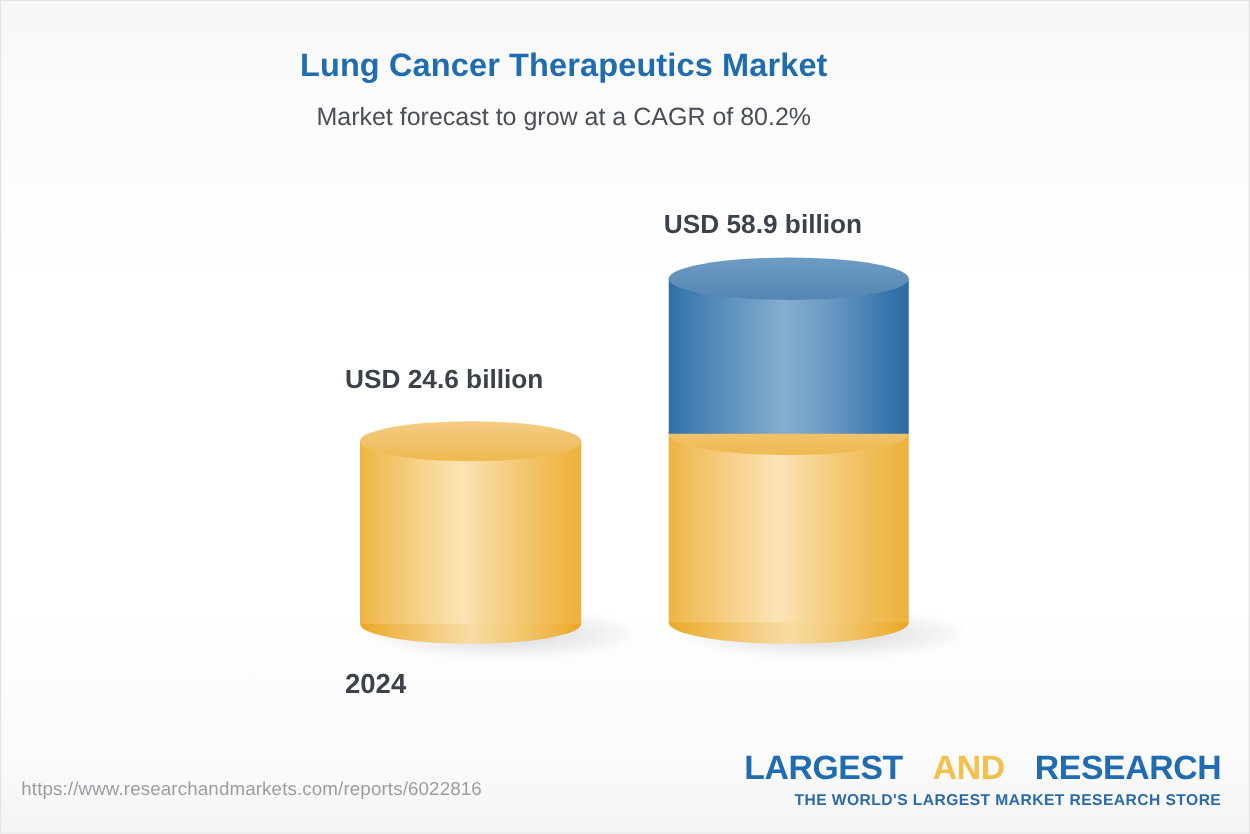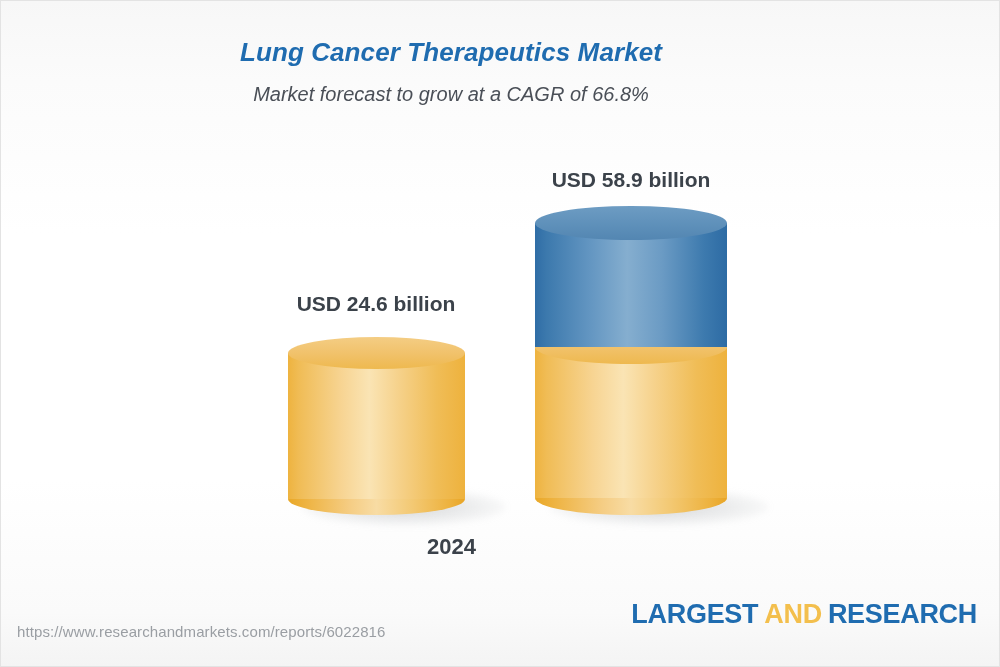--- a/index.html
+++ b/index.html
@@ -23,21 +23,20 @@
       linear-gradient(180deg, #f7f7f7 0%, #fbfbfb 12%, #ffffff 35%, #ffffff 72%, #fafafa 92%, #f4f4f4 100%);
   }
 
   
   .header {
     position: absolute;
     top: 36px;
     left: 0;
     width: 900px;
     text-align: center;
-    font-style: italic;
   }
   .chart-title {
     margin: 0;
     font-size: 26px;
     font-weight: bold;
     color: #1f6cb0;
     letter-spacing: 0.1px;
   }
   .chart-subtitle {
     margin: 15px 0 0 0;
@@ -120,29 +119,29 @@
       rgba(120,125,130,0.30) 0%,
       rgba(140,145,150,0.16) 45%,
       rgba(160,165,170,0.05) 72%,
       rgba(255,255,255,0) 100%);
     filter: blur(3px);
   }
 
   
   .value-label {
     position: absolute;
-    text-align: center;
+    text-align: left;
     font-size: 21px;
     font-weight: bold;
     color: #3b424a;
     white-space: nowrap;
   }
   .cat-label {
     position: absolute;
-    text-align: right;
+    text-align: left;
     font-size: 22px;
     font-weight: bold;
     color: #3b424a;
     white-space: nowrap;
   }
 
   
   .footer-url {
     position: absolute;
     left: 16px;
@@ -177,21 +176,21 @@
     white-space: nowrap;
   }
 </style>
 </head>
 <body>
 
 <div class="infographic">
 
   <div class="header">
     <h1 class="chart-title">Lung Cancer Therapeutics Market</h1>
-    <h2 class="chart-subtitle">Market forecast to grow at a CAGR of 66.8%</h2>
+    <h2 class="chart-subtitle">Market forecast to grow at a CAGR of 80.2%</h2>
   </div>
 
   <div class="plot">
 
     <div class="drop-shadow" style="left:300px; top:487px; width:205px; height:38px;"></div>
 
     <div class="cylinder" style="left:287px; top:336px; width:177px; height:178px;">
 
       <div class="ellipse y-bottom-cap" style="bottom:0; height:32px;"></div>
 
@@ -220,16 +219,17 @@
     </div>
 
     <div class="value-label" style="left:530px; top:167px; width:200px;">USD 58.9 billion</div>
 
 
   </div>
 
   <div class="footer-url">https://www.researchandmarkets.com/reports/6022816</div>
 
   <div class="logo">
-    <div class="logo-main"><span>LARGEST</span><span class="logo-and" style="margin:0 6px;">AND</span><span>RESEARCH</span></div>
+    <div class="logo-main"><span>LARGEST</span><span class="logo-and" style="margin:0 24px;">AND</span><span>RESEARCH</span></div>
+    <div class="logo-tag">THE WORLD'S LARGEST MARKET RESEARCH STORE</div>
   </div>
 
 </div>
 
 </body></html>

